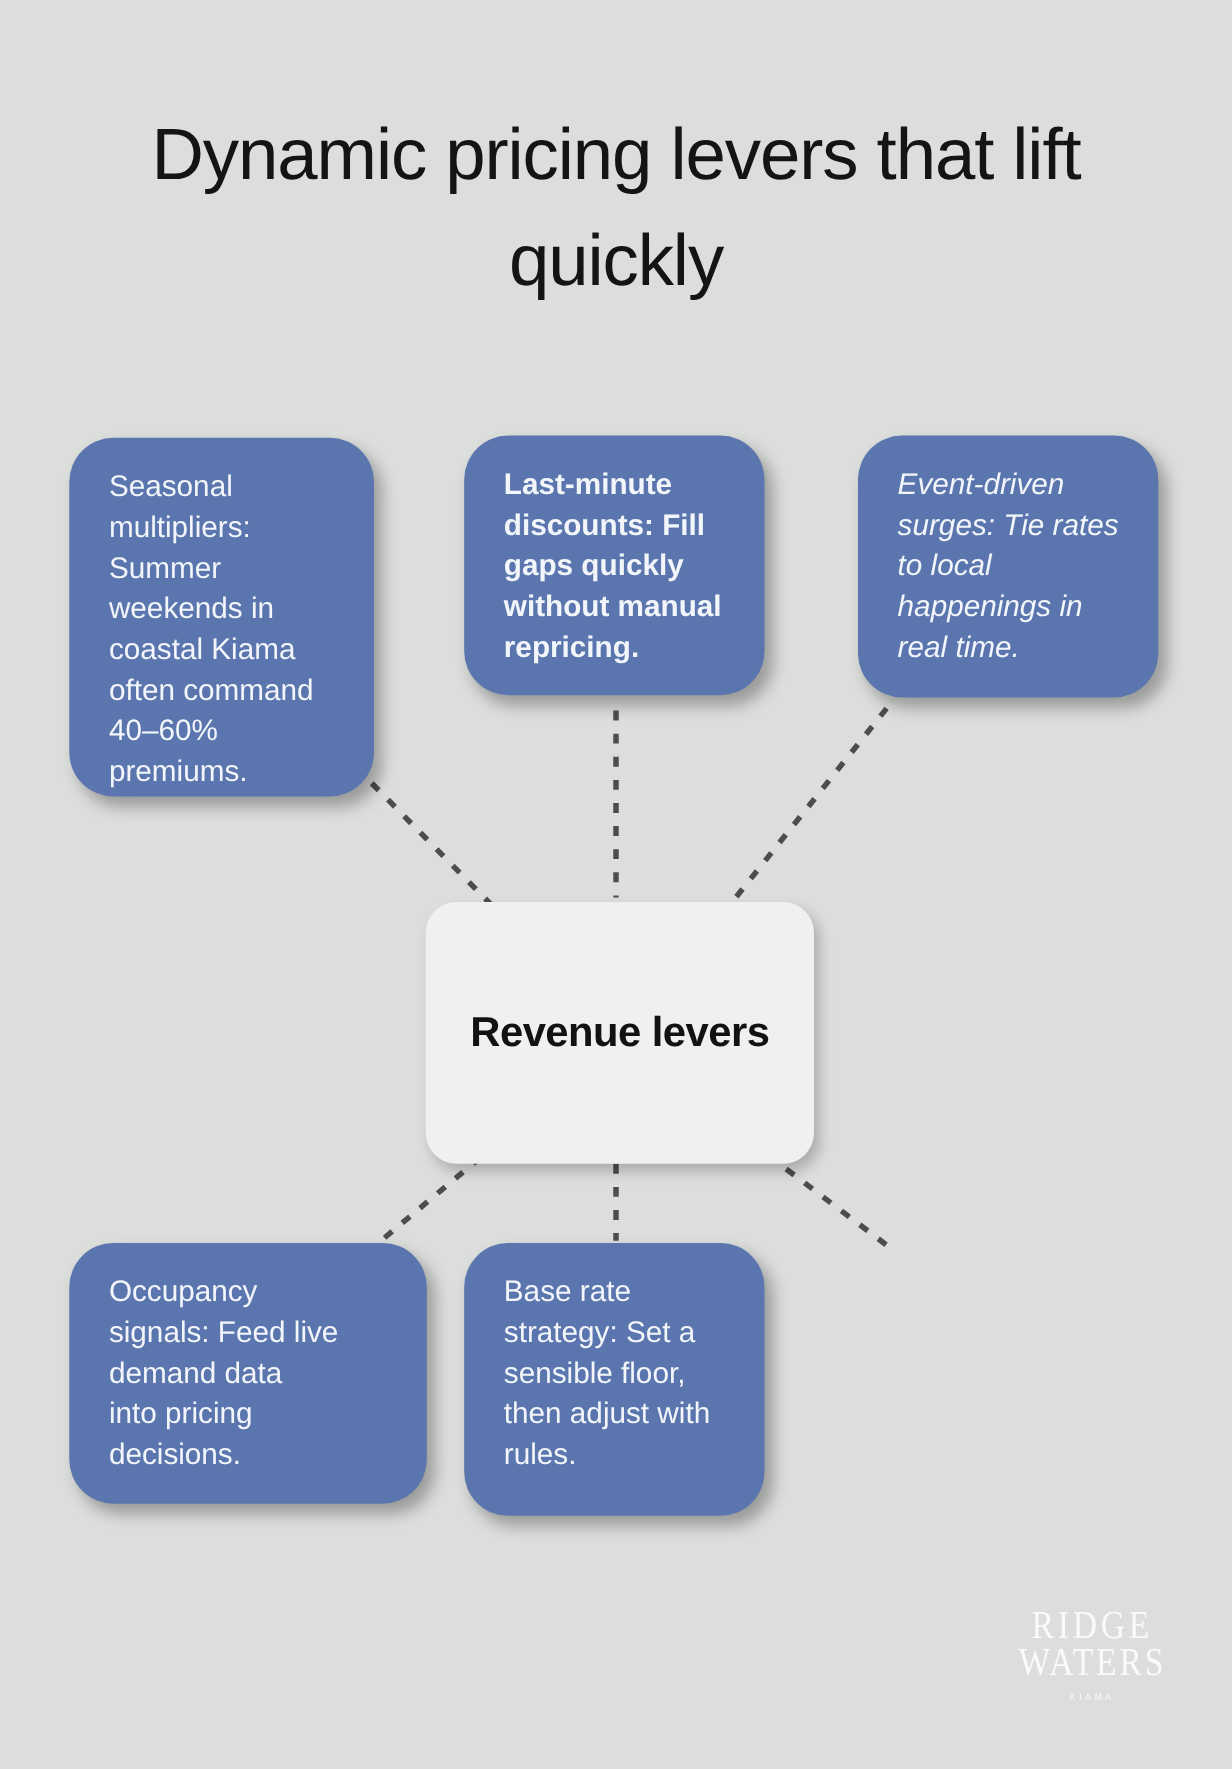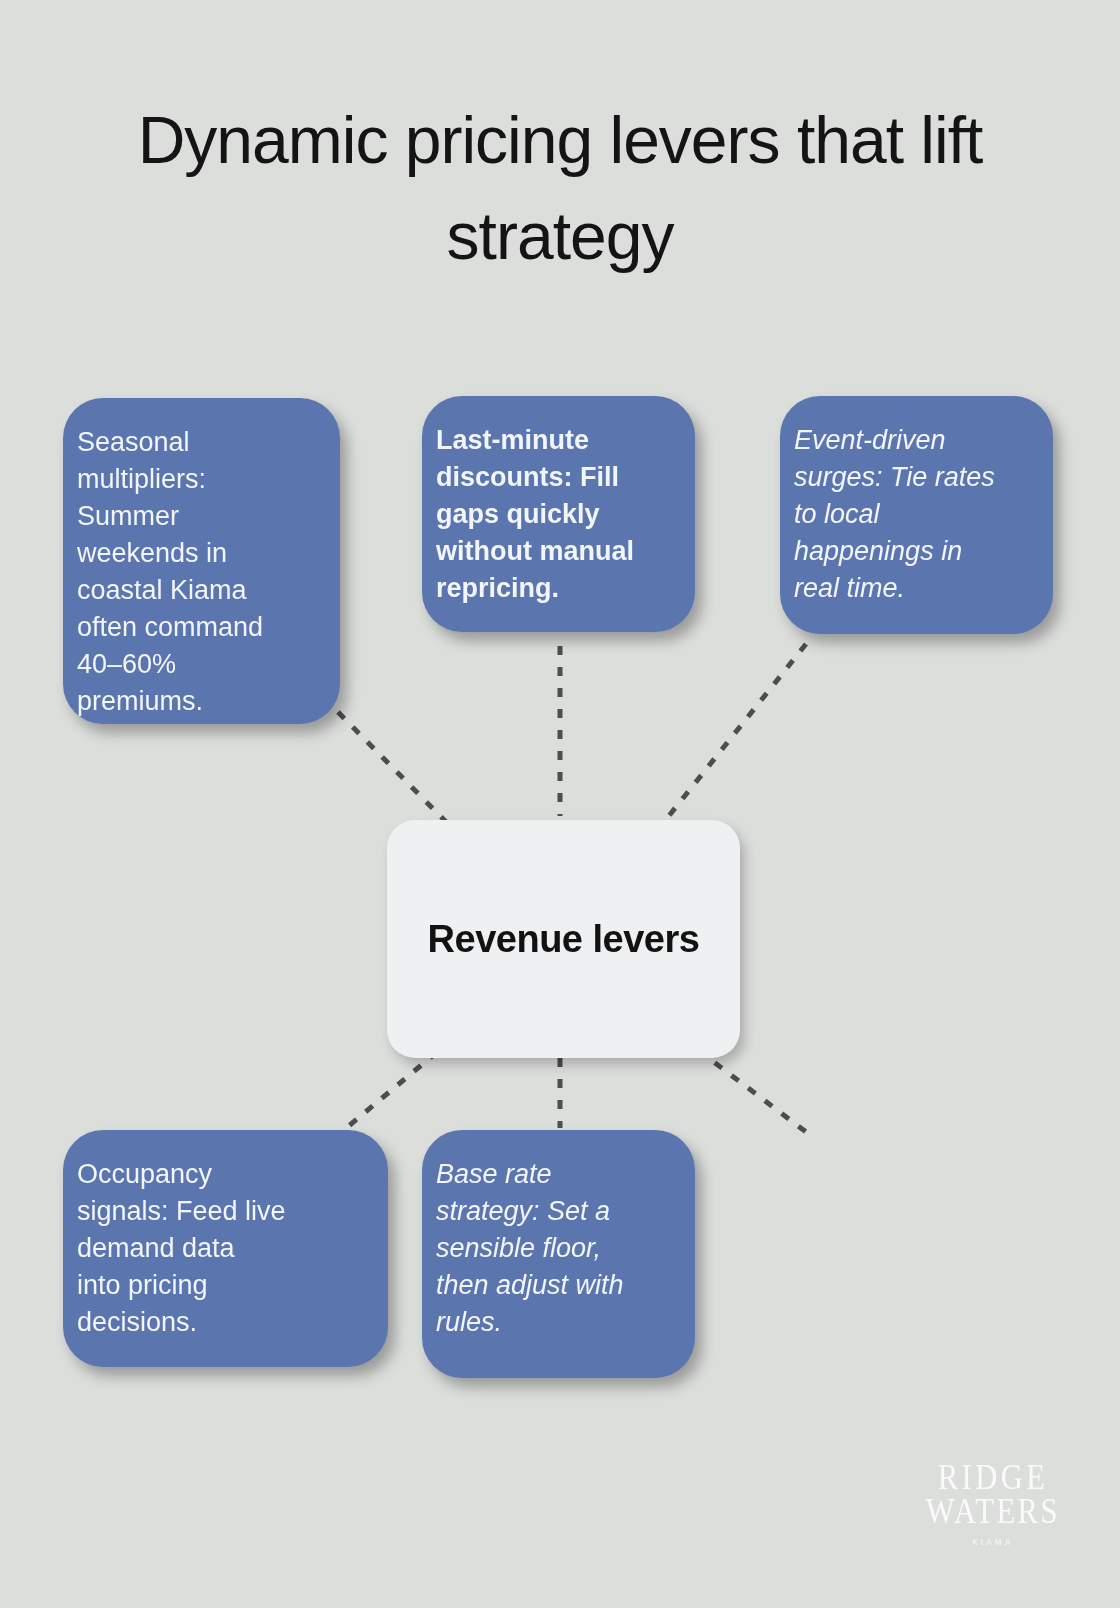--- a/index.html
+++ b/index.html
@@ -49,29 +49,29 @@
   }
   .node{
     position:absolute;
     z-index:2;
     background:var(--node-fill);
     border-radius:40px;
     box-shadow:7px 9px 14px rgba(0,0,0,0.30);
     color:var(--node-text);
     font-size:27px;
     line-height:37px;
-    padding:26px 28px 14px 14px;
+    padding:26px 28px 14px 36px;
     box-sizing:border-box;
     white-space:pre-line;
   }
   .node-tl{ left:63px;  top:398px;  width:277px; height:326px; }
   .node-tm{ left:422px; top:396px;  width:273px; height:236px;font-weight:bold; }
   .node-tr{ left:780px; top:396px;  width:273px; height:238px;font-style:italic; }
   .node-bl{ left:63px;  top:1130px; width:325px; height:237px; }
-  .node-bm{ left:422px; top:1130px; width:273px; height:248px;font-style:italic; }
+  .node-bm{ left:422px; top:1130px; width:273px; height:248px; }
   .node-br{ left:780px; top:1132px; width:273px; height:206px; }
   .center-node{
     position:absolute;
     z-index:3;
     left:387px; top:820px;
     width:353px; height:238px;
     background:var(--center-fill);
     border-radius:28px;
     box-shadow:5px 7px 12px rgba(0,0,0,0.22);
     display:flex;
@@ -113,21 +113,21 @@
     margin-top:8px;
     font-family:"Liberation Sans", sans-serif;
   }
 </style>
 </head>
 <body>
 
 <div class="canvas">
 
   <h1 class="title"><span>Dynamic pricing levers that lift</span><br>
-    <span>strategy</span>
+    <span>quickly</span>
   </h1>
 
   <svg class="connectors" viewBox="0 0 1120 1608" xmlns="http://www.w3.org/2000/svg">
     <line class="connector" x1="338" y1="712" x2="450" y2="826"></line>
     <line class="connector" x1="560" y1="646" x2="560" y2="816"></line>
     <line class="connector" x1="806" y1="644" x2="664" y2="822"></line>
     <line class="connector" x1="437" y1="1052" x2="332" y2="1140"></line>
     <line class="connector" x1="560" y1="1058" x2="560" y2="1128"></line>
     <line class="connector" x1="698" y1="1050" x2="814" y2="1138"></line>
   </svg>

